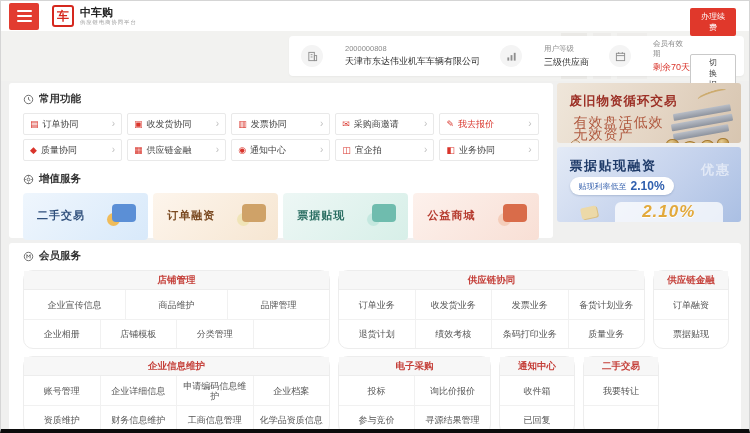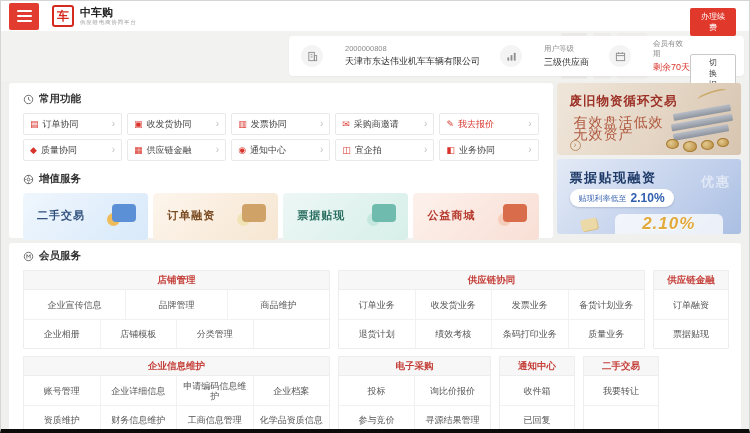--- a/index.html
+++ b/index.html
@@ -63,21 +63,21 @@
 
   
   .va-grid { display:grid; grid-template-columns:repeat(4,1fr); gap:5px; }
   .va-card { height:47px; border-radius:4px; position:relative; padding:15px 0 0 14px; cursor:pointer; overflow:hidden; }
   .va-label { font-size:11px; font-weight:bold; letter-spacing:1px; }
   .illus-a { position:absolute; right:12px; top:11px; width:24px; height:18px; border-radius:4px; }
   .illus-b { position:absolute; right:28px; top:20px; width:13px; height:13px; border-radius:50%; opacity:.85; }
 
   
   .banner { border-radius:3px; position:relative; overflow:hidden; cursor:pointer; }
-  .banner1 { height:72px; background:linear-gradient(115deg,#efe6da 0%,#e4d5c4 55%,#d7c5b0 100%); }
+  .banner1 { height:60px; background:linear-gradient(115deg,#efe6da 0%,#e4d5c4 55%,#d7c5b0 100%); }
   .b1-title { position:absolute; left:13px; top:10px; font-size:12.5px; font-weight:bold; color:#9c3026; letter-spacing:1px; }
   .b1-line { position:absolute; left:17px; font-size:14px; color:#b05a40; letter-spacing:1px; }
   .b1-l1 { top:31px; } .b1-l2 { top:43px; }
   .b1-arrow { position:absolute; left:13px; top:57px; width:11px; height:11px; border:1px solid #b98e63;
               border-radius:50%; color:#b98e63; font-size:9px; line-height:9px; text-align:center; }
   .steel { position:absolute; height:7px; border-radius:1px; background:linear-gradient(#b9bec7,#8d939e);
            transform:rotate(-10deg); }
   .s1 { width:58px; right:10px; top:26px; } .s2 { width:62px; right:8px; top:36px; } .s3 { width:56px; right:12px; top:46px; }
   .coin { position:absolute; border-radius:50%; background:radial-gradient(circle at 35% 35%,#e3c98f,#b78c3e);
           border:1px solid #a6792f; }
@@ -96,21 +96,21 @@
   .b2-bigcard { position:absolute; left:58px; right:18px; top:55px; height:30px; background:rgba(255,255,255,.75);
                 border-radius:6px 6px 0 0; text-align:center; }
   .b2-big { font-size:17px; font-weight:bold; font-style:italic; color:#e2a93c; letter-spacing:1px;
             text-shadow:0 1px 0 #fff; }
   .b2-paper { position:absolute; left:24px; top:60px; width:16px; height:11px; background:#ecd9a8;
               border-radius:2px; transform:rotate(-12deg); box-shadow:1px 1px 0 #d9bf82; }
 
   
   .member-panel { height:187px; padding:3px 14px; }
   .tables-row { display:flex; gap:8px; margin-bottom:7px; }
-  .mtable { border:1px solid #ededed; border-radius:1px; flex:0 0 auto; }
+  .mtable { border:1px solid #ededed; border-radius:10px; flex:0 0 auto; }
   .mtable-header { height:19px; background:#f7f7f7; color:#c5403a; font-size:9.5px; font-weight:bold;
                    display:flex; align-items:center; justify-content:center; border-bottom:1px solid #ededed; }
   .mtable-row { display:flex; }
   .mtable-row + .mtable-row .mtable-cell { border-top:1px solid #f1f1f1; }
   .mtable-cell { flex:1; height:29px; display:flex; align-items:center; justify-content:center;
                  font-size:9px; color:#555; text-align:center; line-height:10px; padding:1px 3px; cursor:pointer; }
   .mtable-cell:not(:first-child) { border-left:1px solid #f1f1f1; }
   .mtable-cell:empty { cursor:default; }
 </style>
 </head>
@@ -321,22 +321,22 @@
             <circle cx="6" cy="6" r="4.6" fill="none" stroke="#666" stroke-width="1"></circle>
             <path d="M4.2 4 L4.2 8 M4.2 4 L6 6.2 L7.8 4 L7.8 8" fill="none" stroke="#666" stroke-width="1"></path>
           </svg>
         <b>会员服务</b>
       </div>
       <div class="tables-row" id="tables-row1">
           <div class="mtable" style="width: 307px;">
             <div class="mtable-header">店铺管理</div>
             <div class="mtable-row">
               <div class="mtable-cell">企业宣传信息</div>
+              <div class="mtable-cell">商品维护</div>
               <div class="mtable-cell">品牌管理</div>
-              <div class="mtable-cell">商品维护</div>
             </div>
             <div class="mtable-row">
               <div class="mtable-cell">企业相册</div>
               <div class="mtable-cell">店铺模板</div>
               <div class="mtable-cell">分类管理</div>
               <div class="mtable-cell"></div>
             </div>
           </div>
           <div class="mtable" style="width: 307px;">
             <div class="mtable-header">供应链协同</div>

